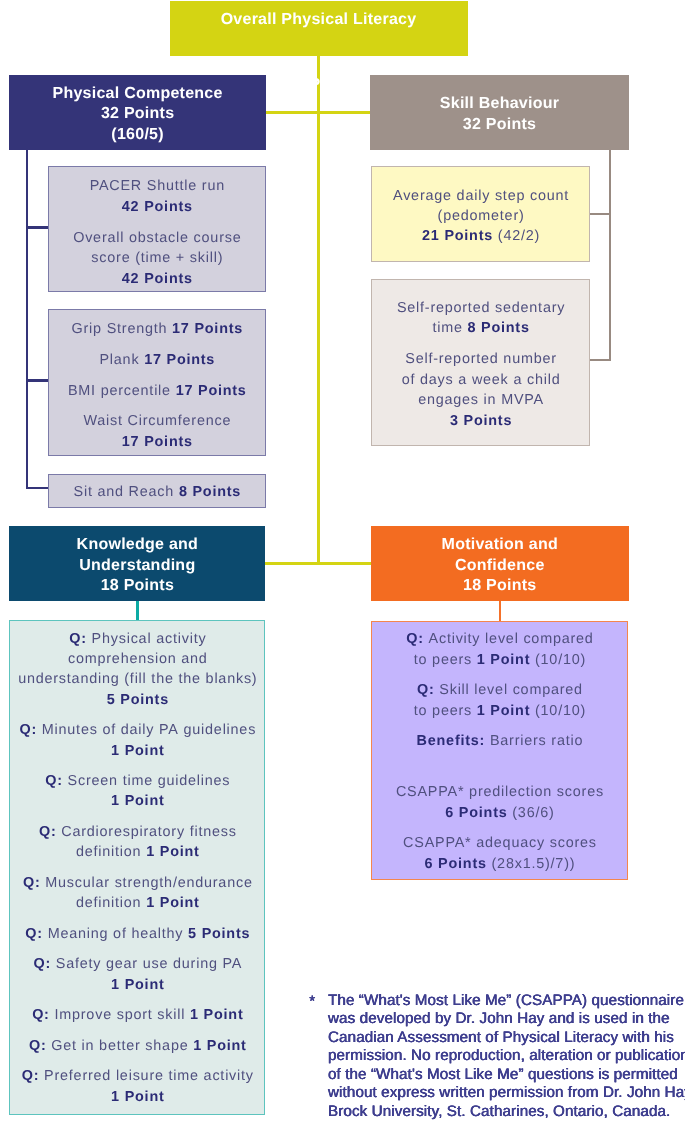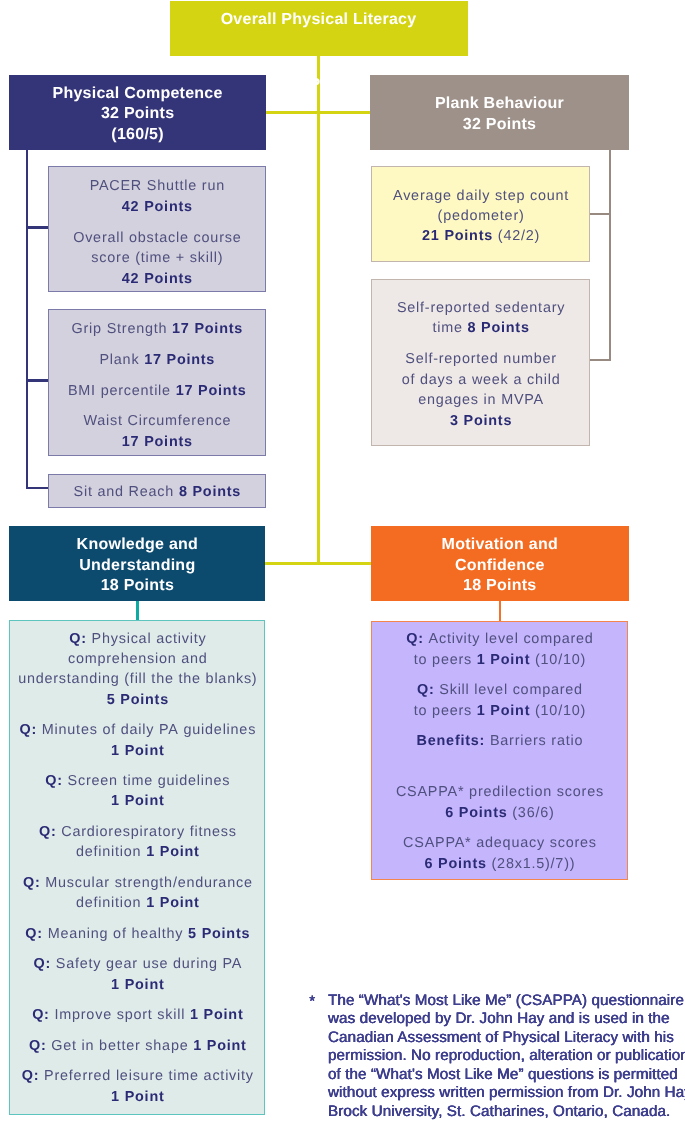--- a/index.html
+++ b/index.html
@@ -43,21 +43,21 @@
     <div style="top:30.5px;margin-top:44px;">100 Points</div>
   </div>
 
   <div class="hdr" style="left:1.2px;top:74.5px;width:256.8px;height:75.3px;background:#343478;">
     <div style="top:10.5px;">Physical Competence</div>
     <div style="top:30.8px;">32 Points</div>
     <div style="top:51.1px;">(160/5)</div>
   </div>
 
   <div class="hdr" style="left:362px;top:74.5px;width:259px;height:75px;background:#9E918A;">
-    <div style="top:20.5px;">Plank Behaviour</div>
+    <div style="top:20.5px;">Skill Behaviour</div>
     <div style="top:41px;">32 Points</div>
   </div>
 
   <div class="hdr" style="left:1.2px;top:525.6px;width:256.3px;height:75.8px;background:#0c4a6e;">
     <div style="top:10.8px;">Knowledge and</div>
     <div style="top:31.2px;">Understanding</div>
     <div style="top:51.5px;">18 Points</div>
   </div>
 
   <div class="hdr" style="left:362.5px;top:525.6px;width:258.5px;height:75.8px;background:#F36C21;">

